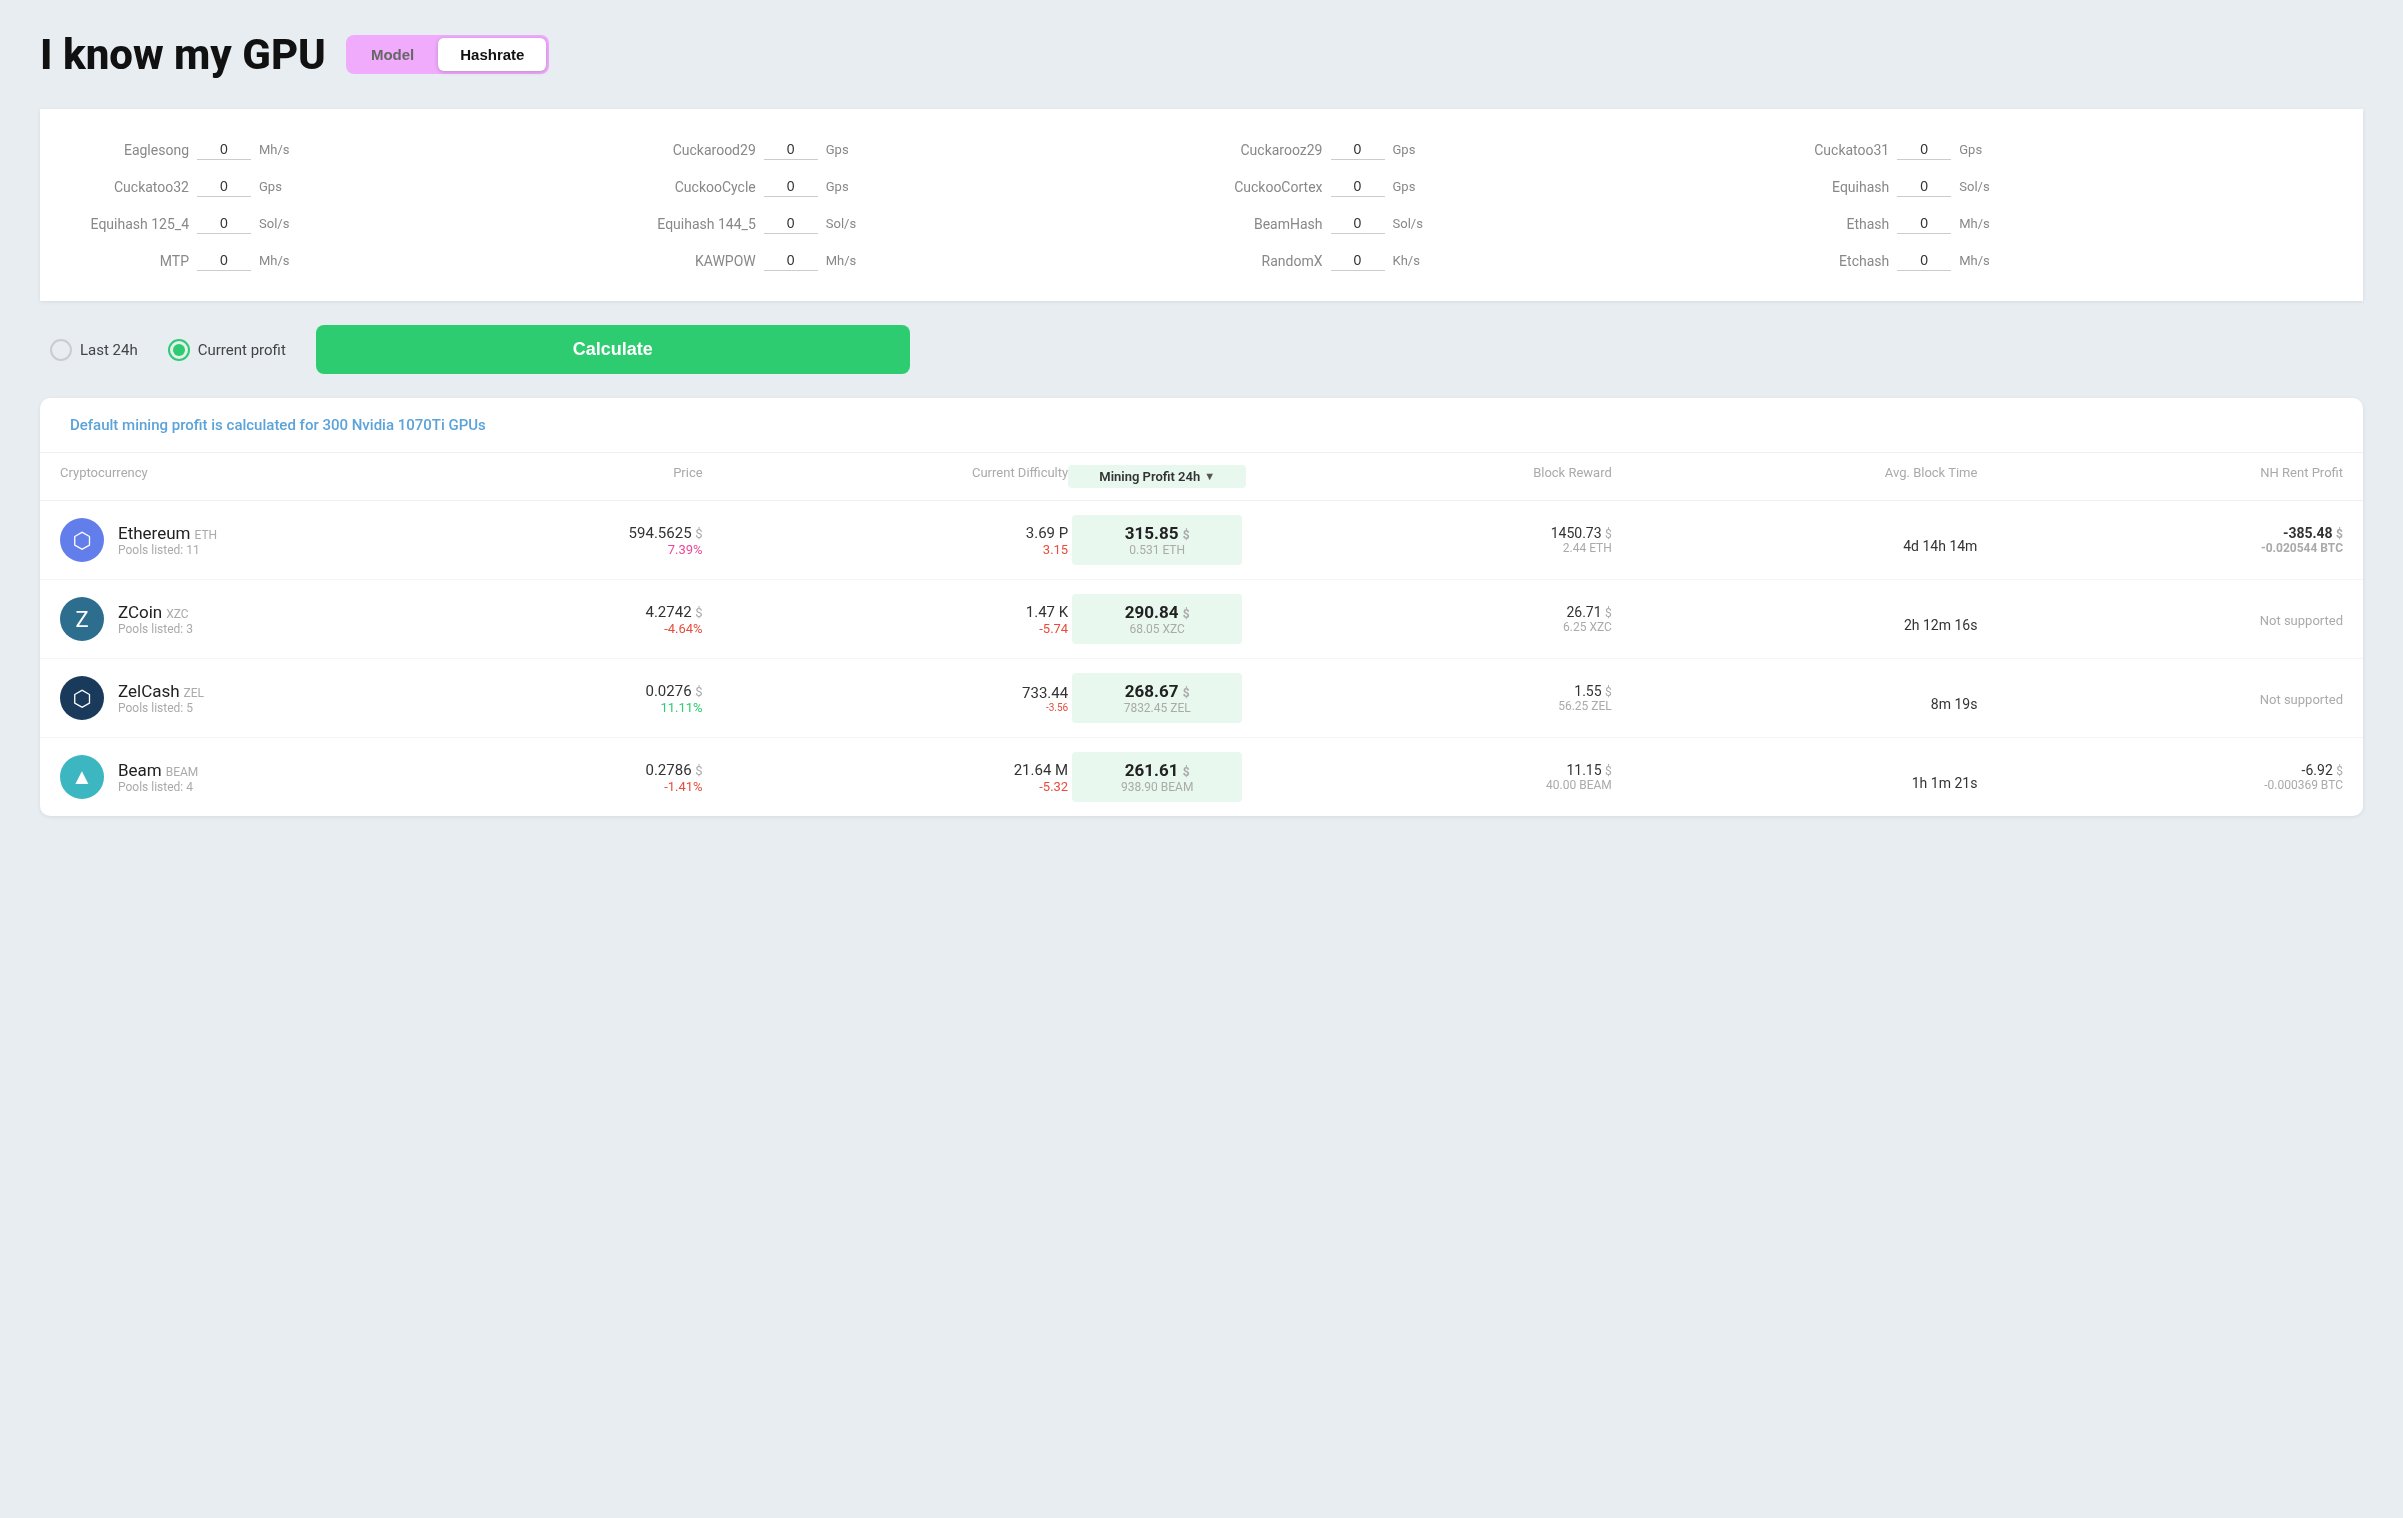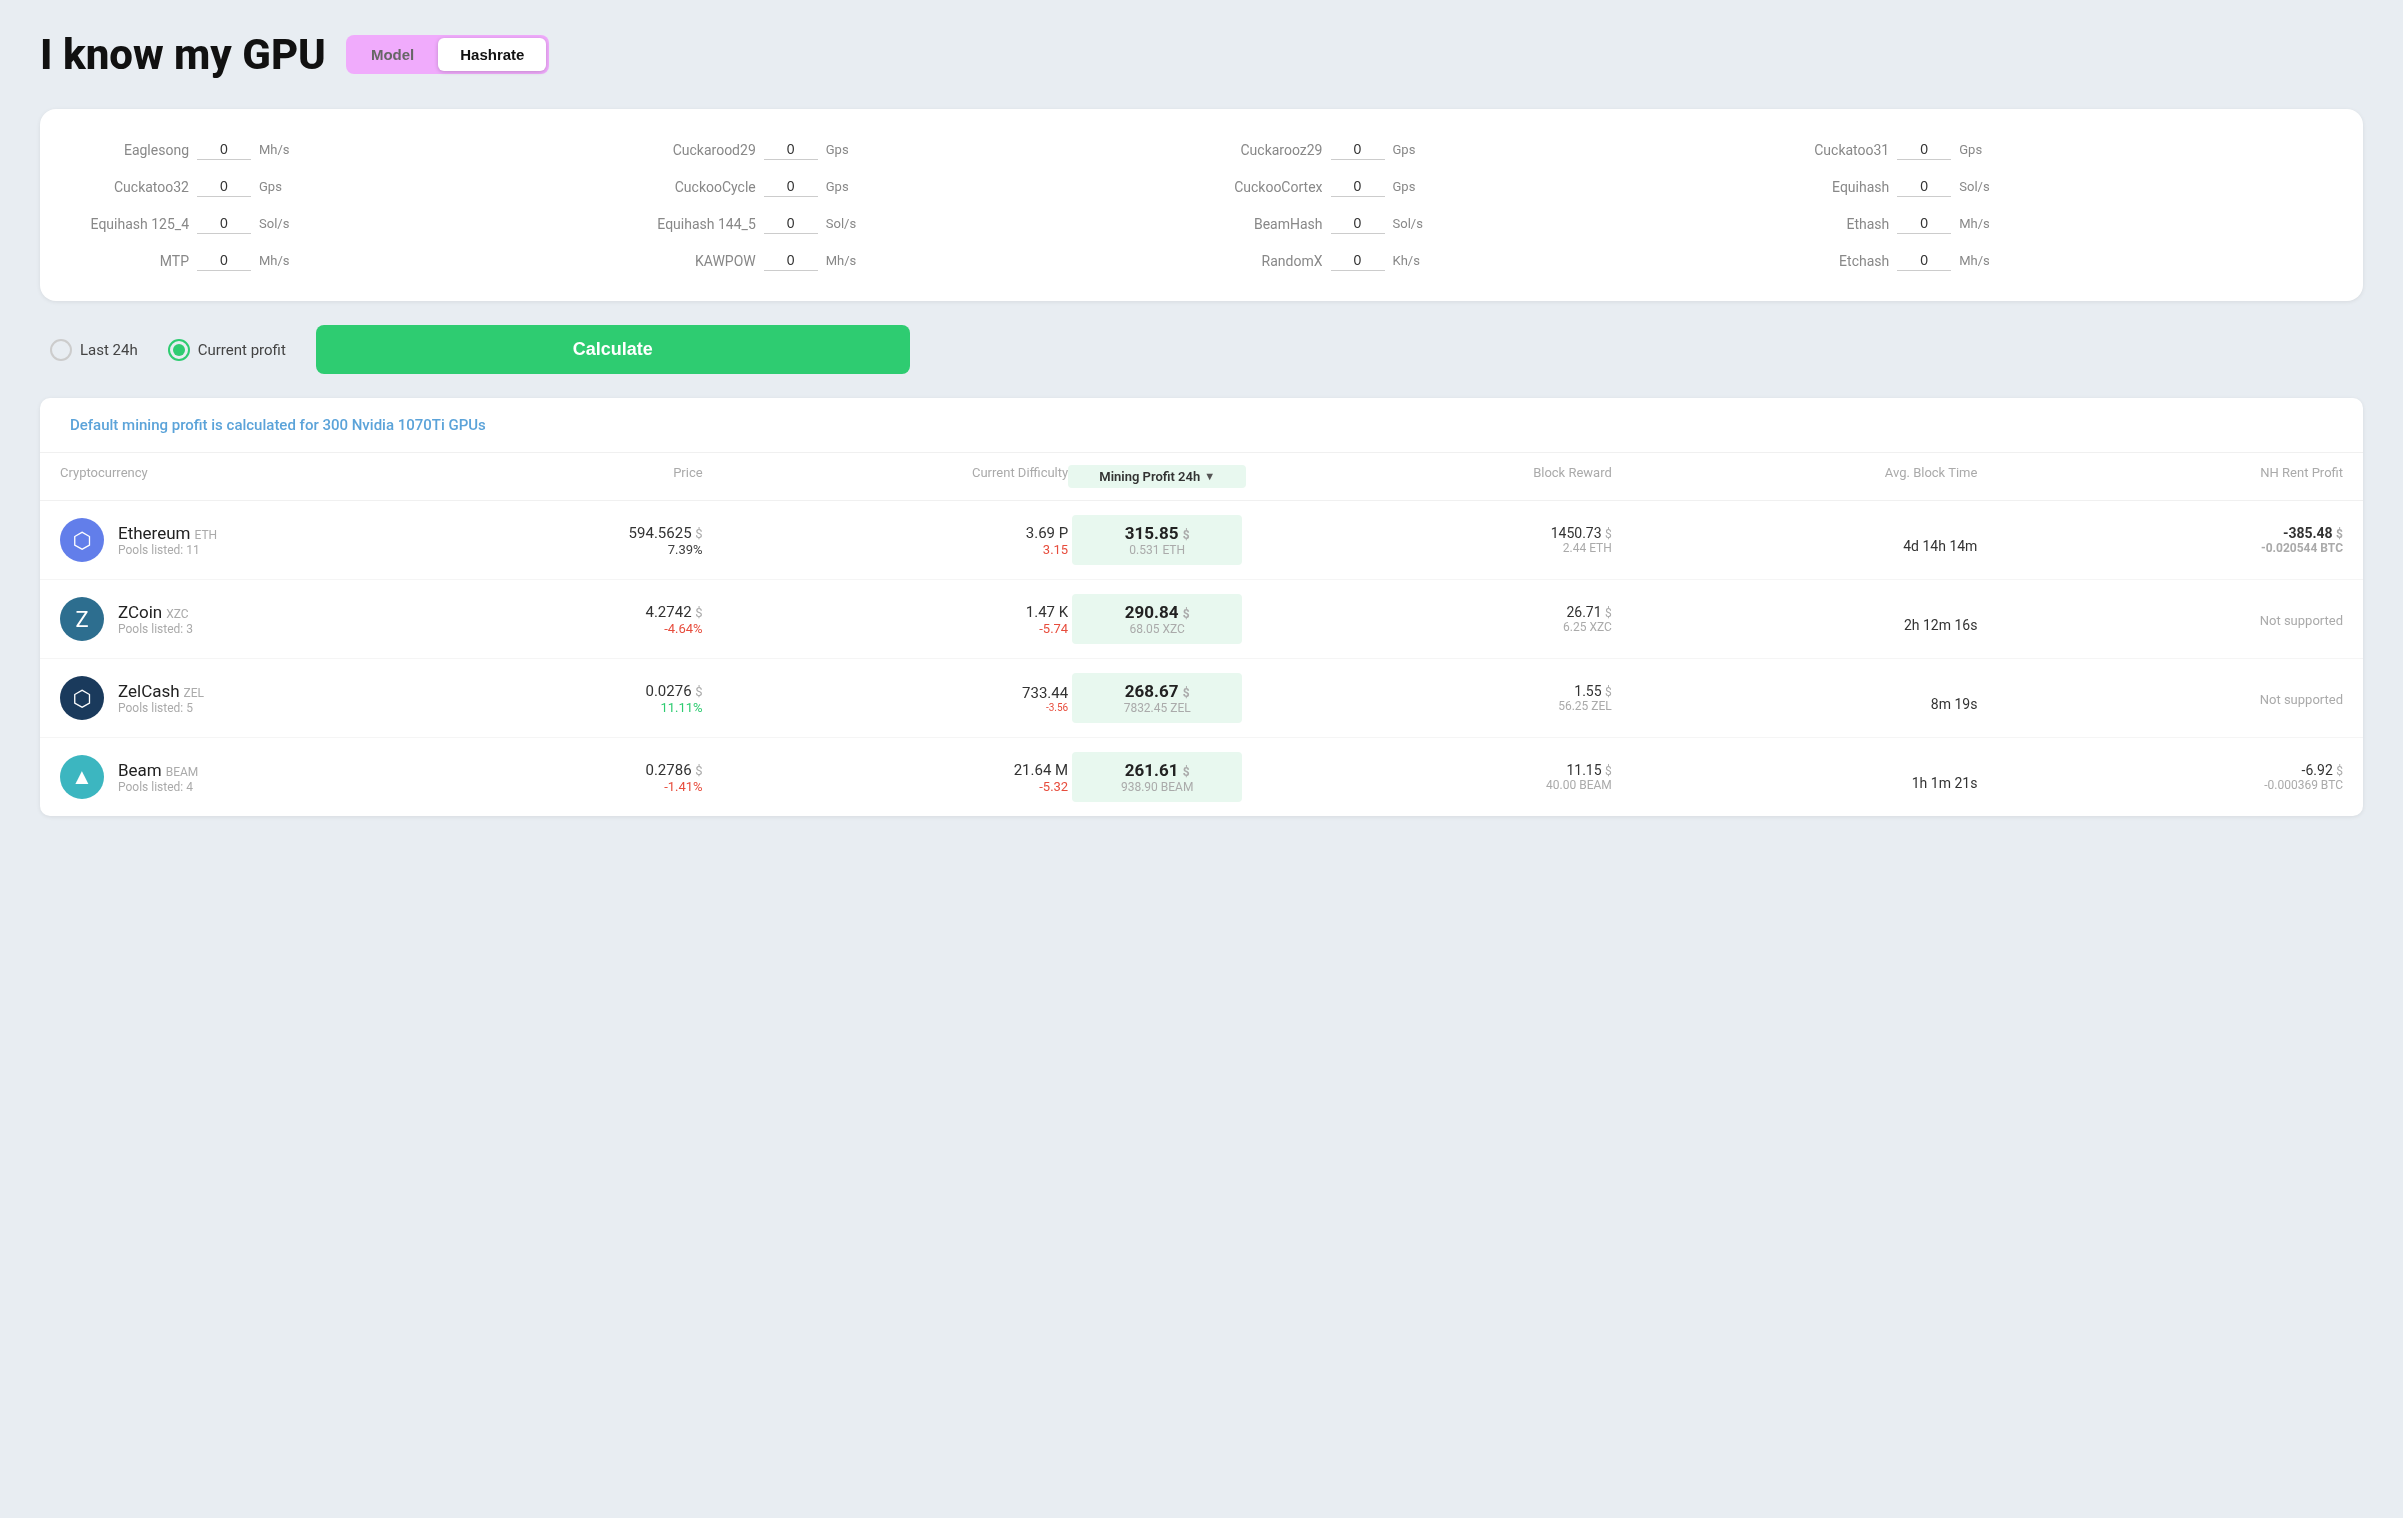--- a/index.html
+++ b/index.html
@@ -48,21 +48,21 @@
       box-shadow: 0 1px 4px rgba(0,0,0,0.2);
     }
 
     .mode-btn.inactive {
       background: transparent;
       color: #666;
     }
 
     .hashrate-panel {
       background: white;
-      border-radius: 16px;
+      border-radius: 0;
       padding: 30px 40px;
       margin-bottom: 24px;
       box-shadow: 0 1px 4px rgba(0,0,0,0.08);
     }
 
     .hashrate-grid {
       display: grid;
       grid-template-columns: repeat(4, 1fr);
       gap: 16px 24px;
     }
@@ -426,21 +426,21 @@
       <div class="crypto-info">
         <div>
           <span class="name">Ethereum</span>
           <span class="ticker"> ETH</span>
         </div>
         <div class="pools">Pools listed: 11</div>
       </div>
     </div>
     <div class="col-val" style="text-align:right;">
       <div class="price-main">594.5625 <span class="price-usd">$</span></div>
-      <div style="color:#404040;font-size:13px;">7.39%</div>
+      <div style="color:#ec4899;font-size:13px;">7.39%</div>
     </div>
     <div class="col-val" style="text-align:right;">
       <div class="diff-main">3.69 P</div>
       <div style="color:#e74c3c;font-size:13px;">3.15</div>
     </div>
     <div class="profit-cell">
       <div class="profit-main">315.85 <span class="profit-usd">$</span></div>
       <div class="profit-sub">0.531 ETH</div>
     </div>
     <div class="col-val" style="text-align:right;">

